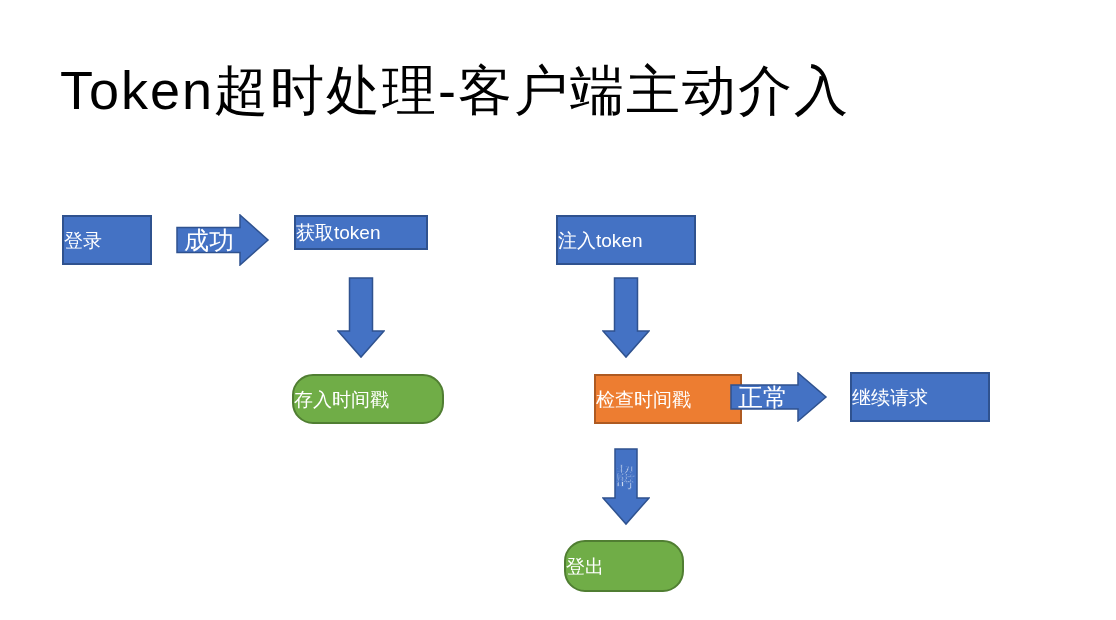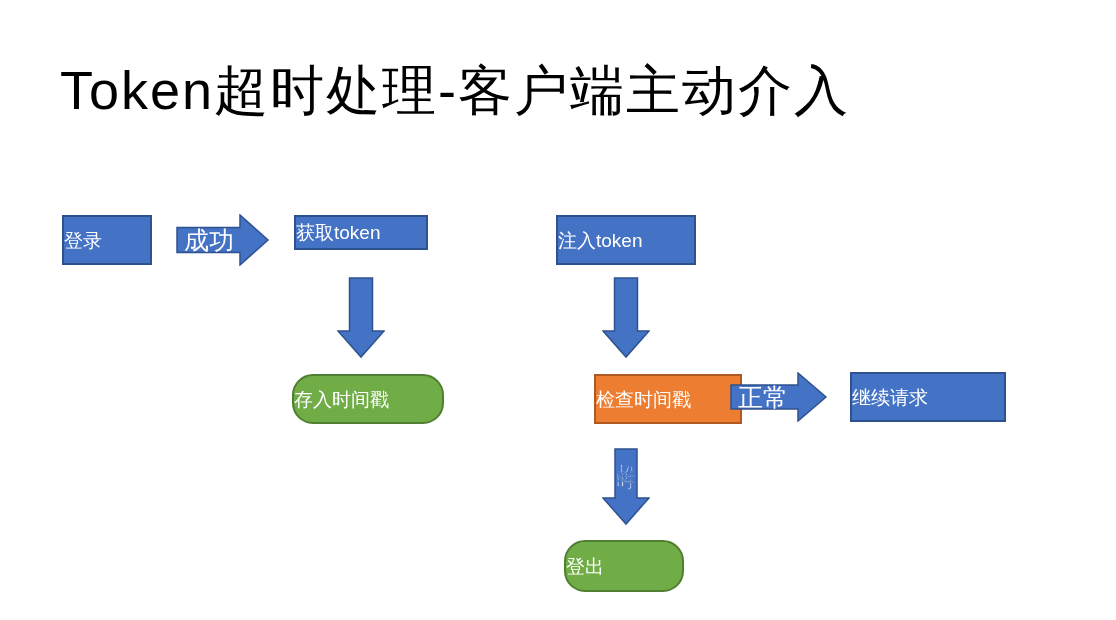--- a/index.html
+++ b/index.html
@@ -27,21 +27,21 @@
   }
   .node.blue   { background:var(--blue-fill);   border-color:var(--blue-border); }
   .node.green  { background:var(--green-fill);  border-color:var(--green-border);border-radius:21px; }
   .node.orange { background:var(--orange-fill); border-color:var(--orange-border); }
 
   #node-login            { left:62px;  top:215px; width:90px;  height:50px; }
   #node-get-token        { left:294px; top:215px; width:134px; height:35px; }
   #node-inject-token     { left:556px; top:215px; width:140px; height:50px; }
   #node-store-timestamp  { left:292px; top:374px; width:152px; height:50px; }
   #node-check-timestamp  { left:556px; top:374px; width:148px; height:50px;margin-left:38px; }
-  #node-continue-request { left:850px; top:372px; width:156px; height:50px; }
+  #node-continue-request { left:850px; top:372px; width:140px; height:50px; }
   #node-logout           { left:564px; top:540px; width:120px; height:52px; }
 
   .arrow { position:absolute; }
   .arrow svg { display:block; width:100%; height:100%; }
   .arrow polygon {
     fill:var(--blue-fill); stroke:var(--blue-border);
     stroke-width:1.5; stroke-linejoin:miter;
   }
   #arrow-success { left:176px; top:214px; width:94px; height:52px; }
   #arrow-down-1  { left:337px; top:277px; width:48px; height:82px; }

